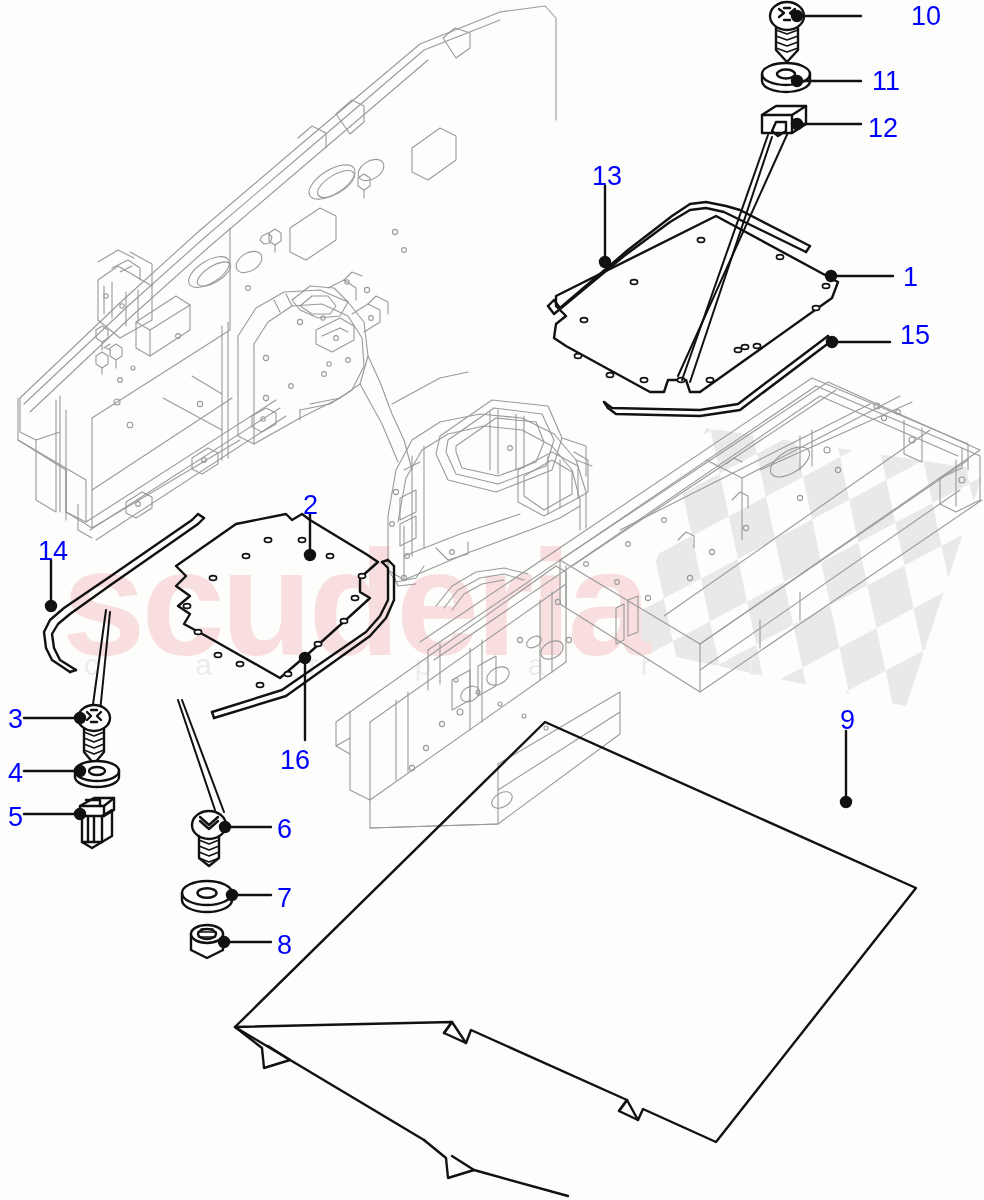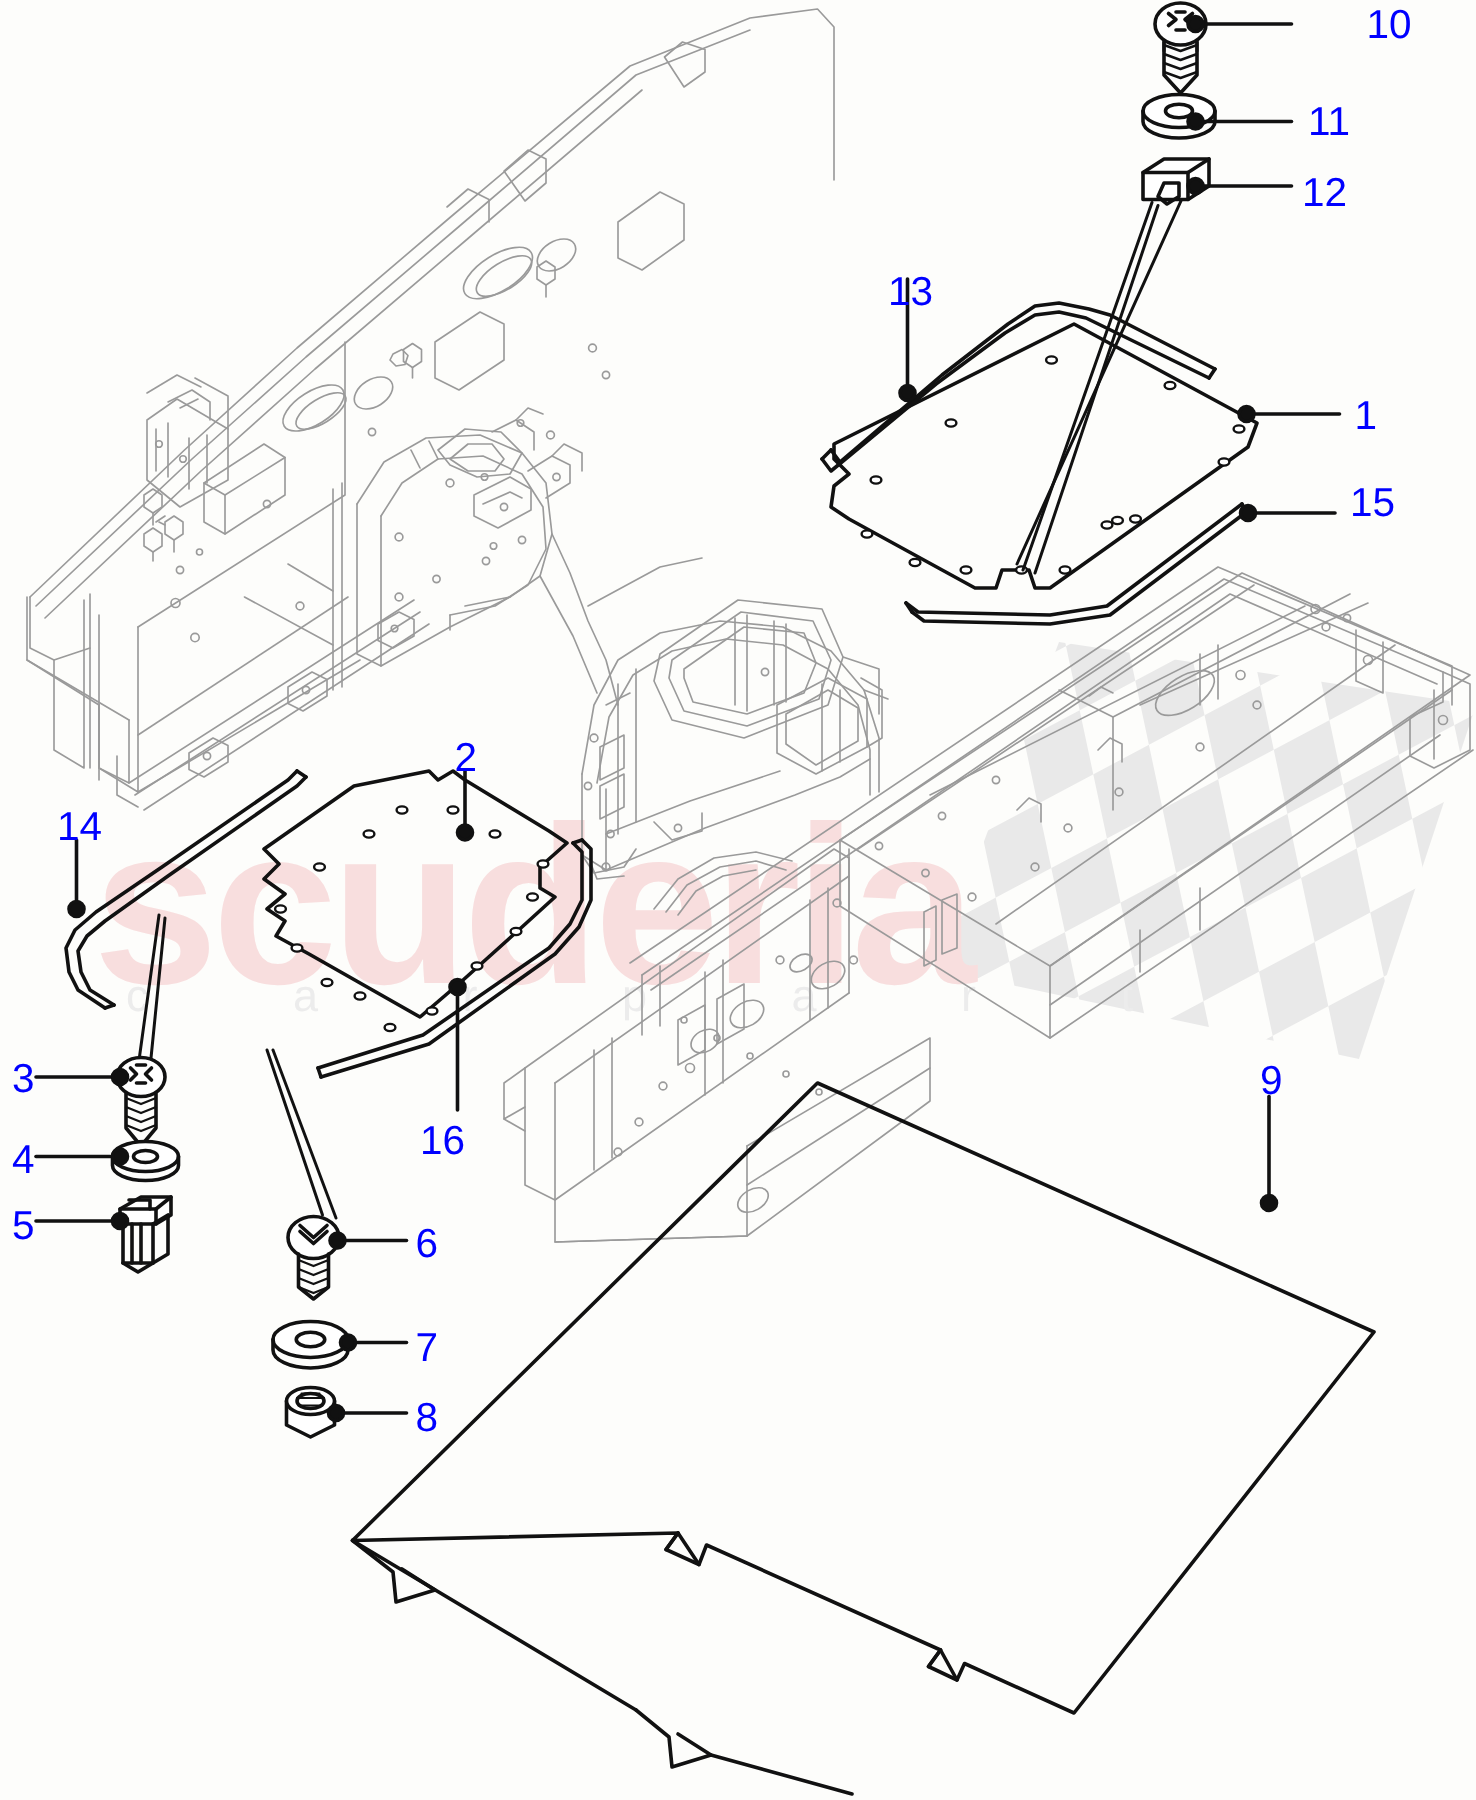--- a/index.html
+++ b/index.html
@@ -596,19 +596,19 @@
       <div class="callout" style="left: 8px; top: 706px; color: rgb(0, 0, 255);">3</div>
       <div class="callout" style="left: 8px; top: 760px; color: rgb(0, 0, 255);">4</div>
       <div class="callout" style="left: 8px; top: 804px; color: rgb(0, 0, 255);">5</div>
       <div class="callout" style="left: 277px; top: 816px; color: rgb(0, 0, 255);">6</div>
       <div class="callout" style="left: 277px; top: 885px; color: rgb(0, 0, 255);">7</div>
       <div class="callout" style="left: 277px; top: 932px; color: rgb(0, 0, 255);">8</div>
       <div class="callout" style="left: 840px; top: 707px; color: rgb(0, 0, 255);">9</div>
       <div class="callout" style="left: 872px; top: 3px; color: rgb(0, 0, 255); margin-left: 39px;">10</div>
       <div class="callout" style="left: 872px; top: 68px; color: rgb(0, 0, 255); text-align: center;">11</div>
       <div class="callout" style="left: 868px; top: 115px; color: rgb(0, 0, 255);">12</div>
-      <div class="callout" style="left: 592px; top: 181px; color: rgb(0, 0, 255); text-align: center;">13</div>
+      <div class="callout" style="left: 592px; top: 163px; color: rgb(0, 0, 255); text-align: center;">13</div>
       <div class="callout" style="left: 38px; top: 538px; color: rgb(0, 0, 255);">14</div>
       <div class="callout" style="left: 900px; top: 322px; color: rgb(0, 0, 255);">15</div>
       <div class="callout" style="left: 280px; top: 747px; color: rgb(0, 0, 255);">16</div>
     </div>
 
 </div>
 
 </body></html>

